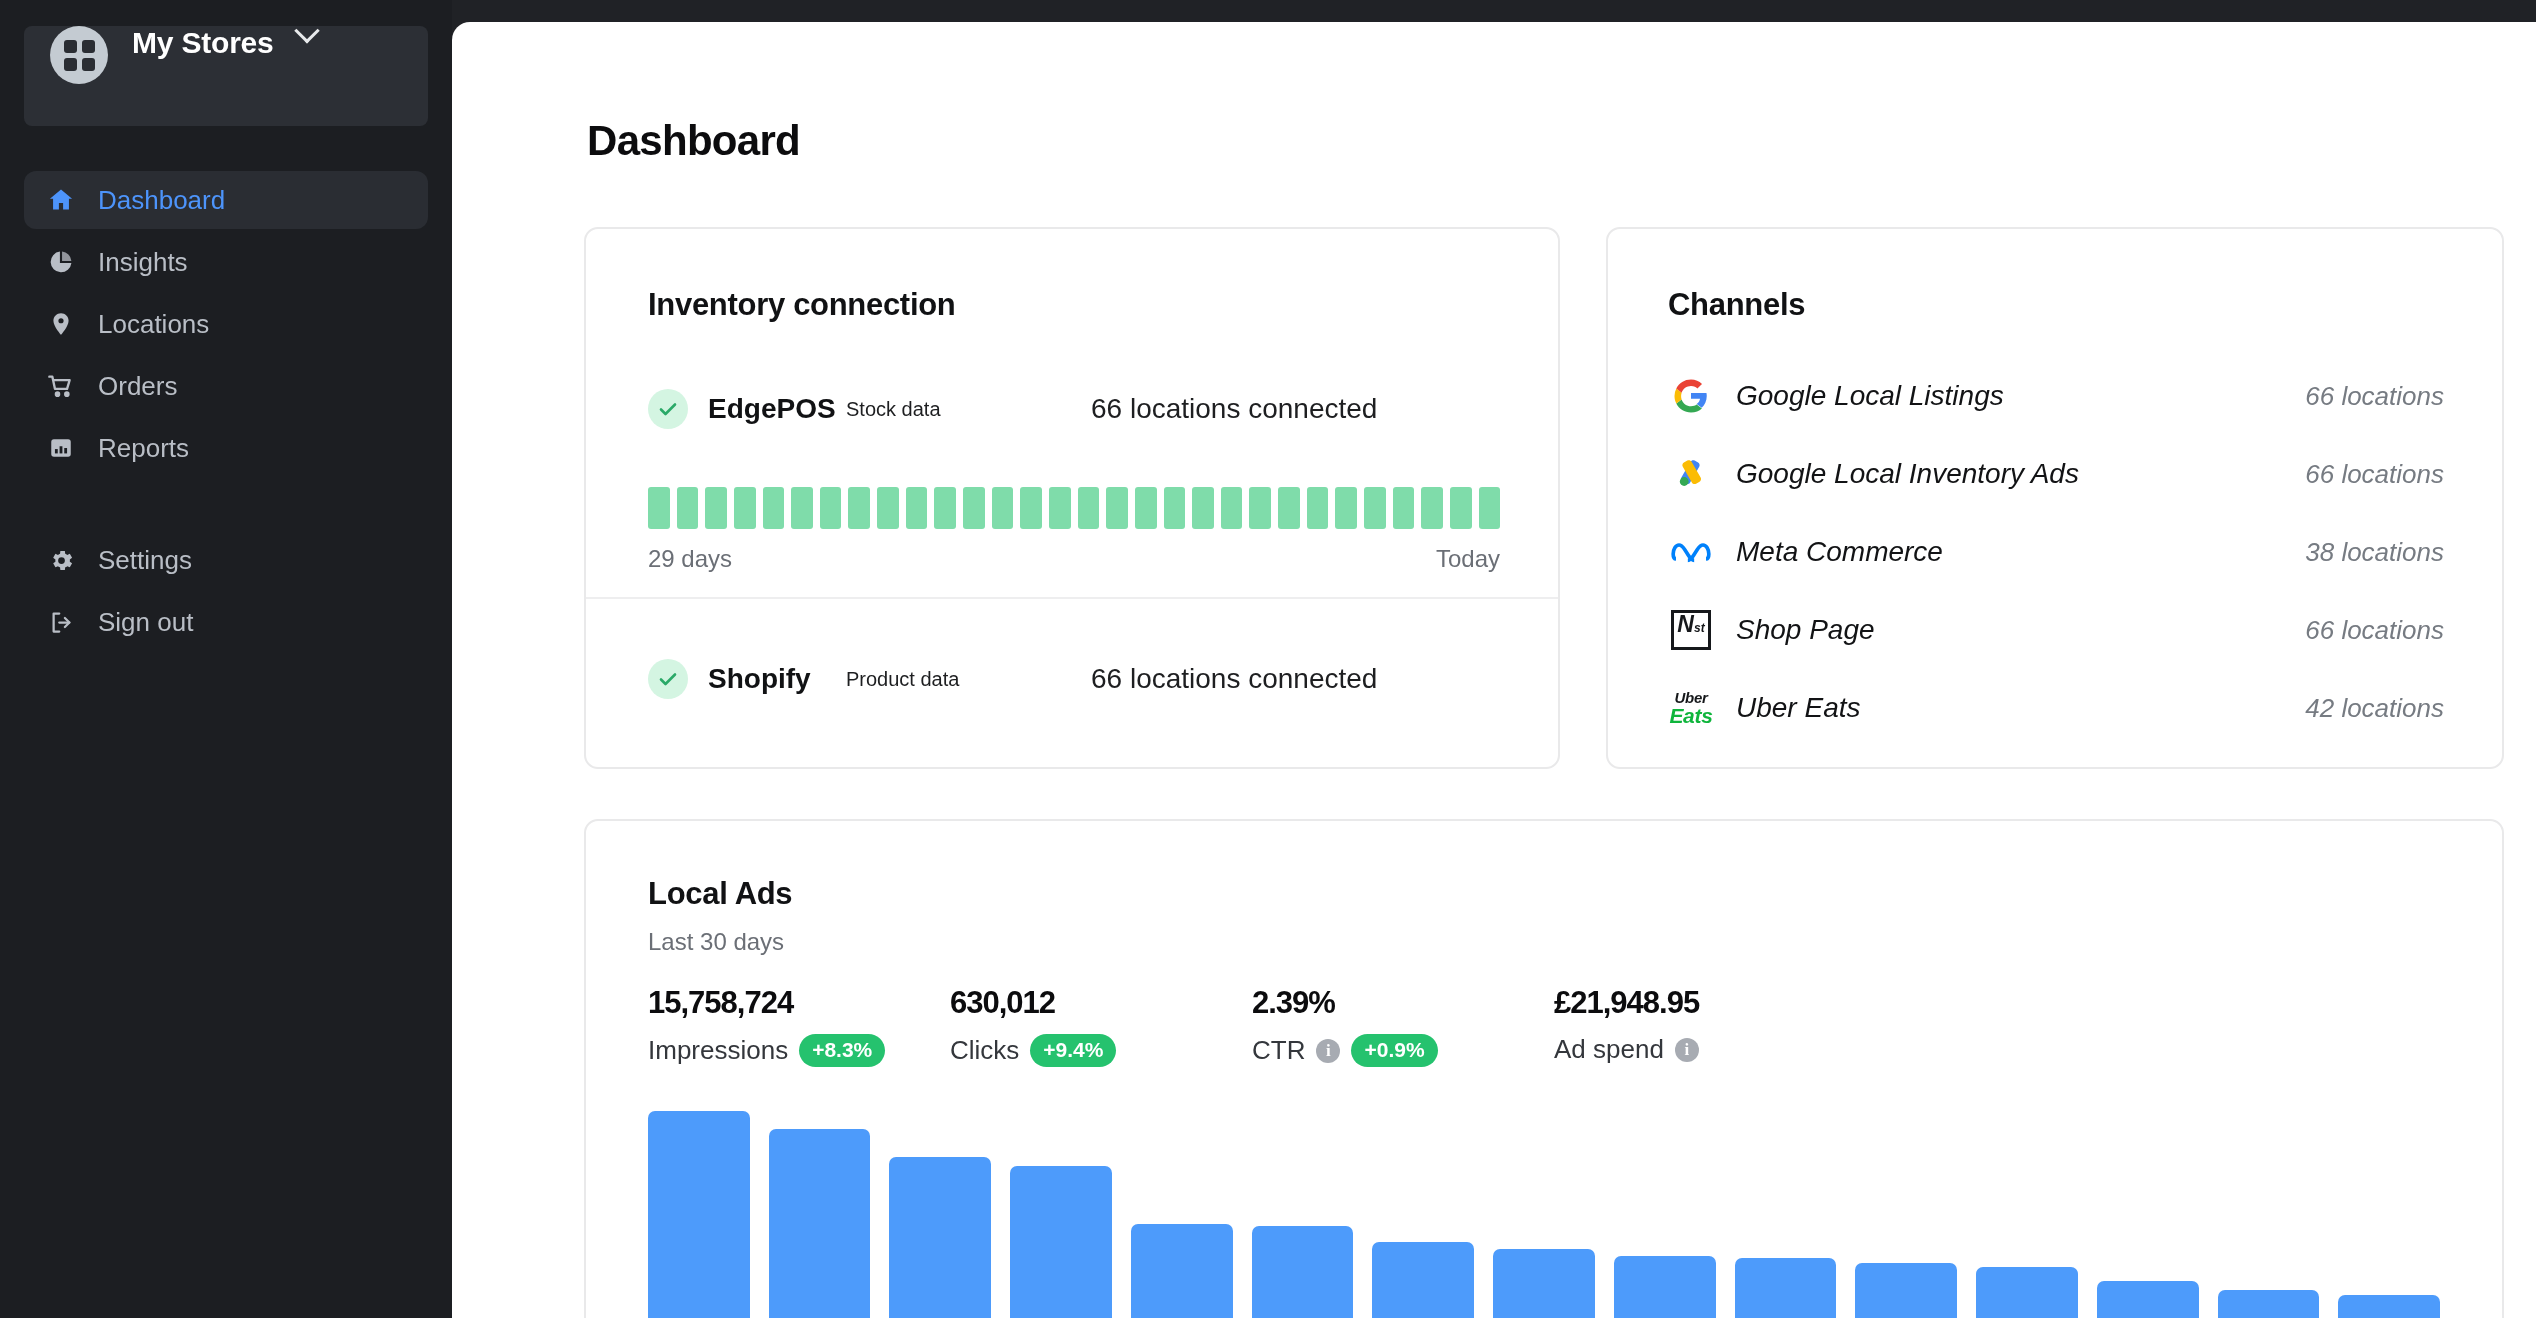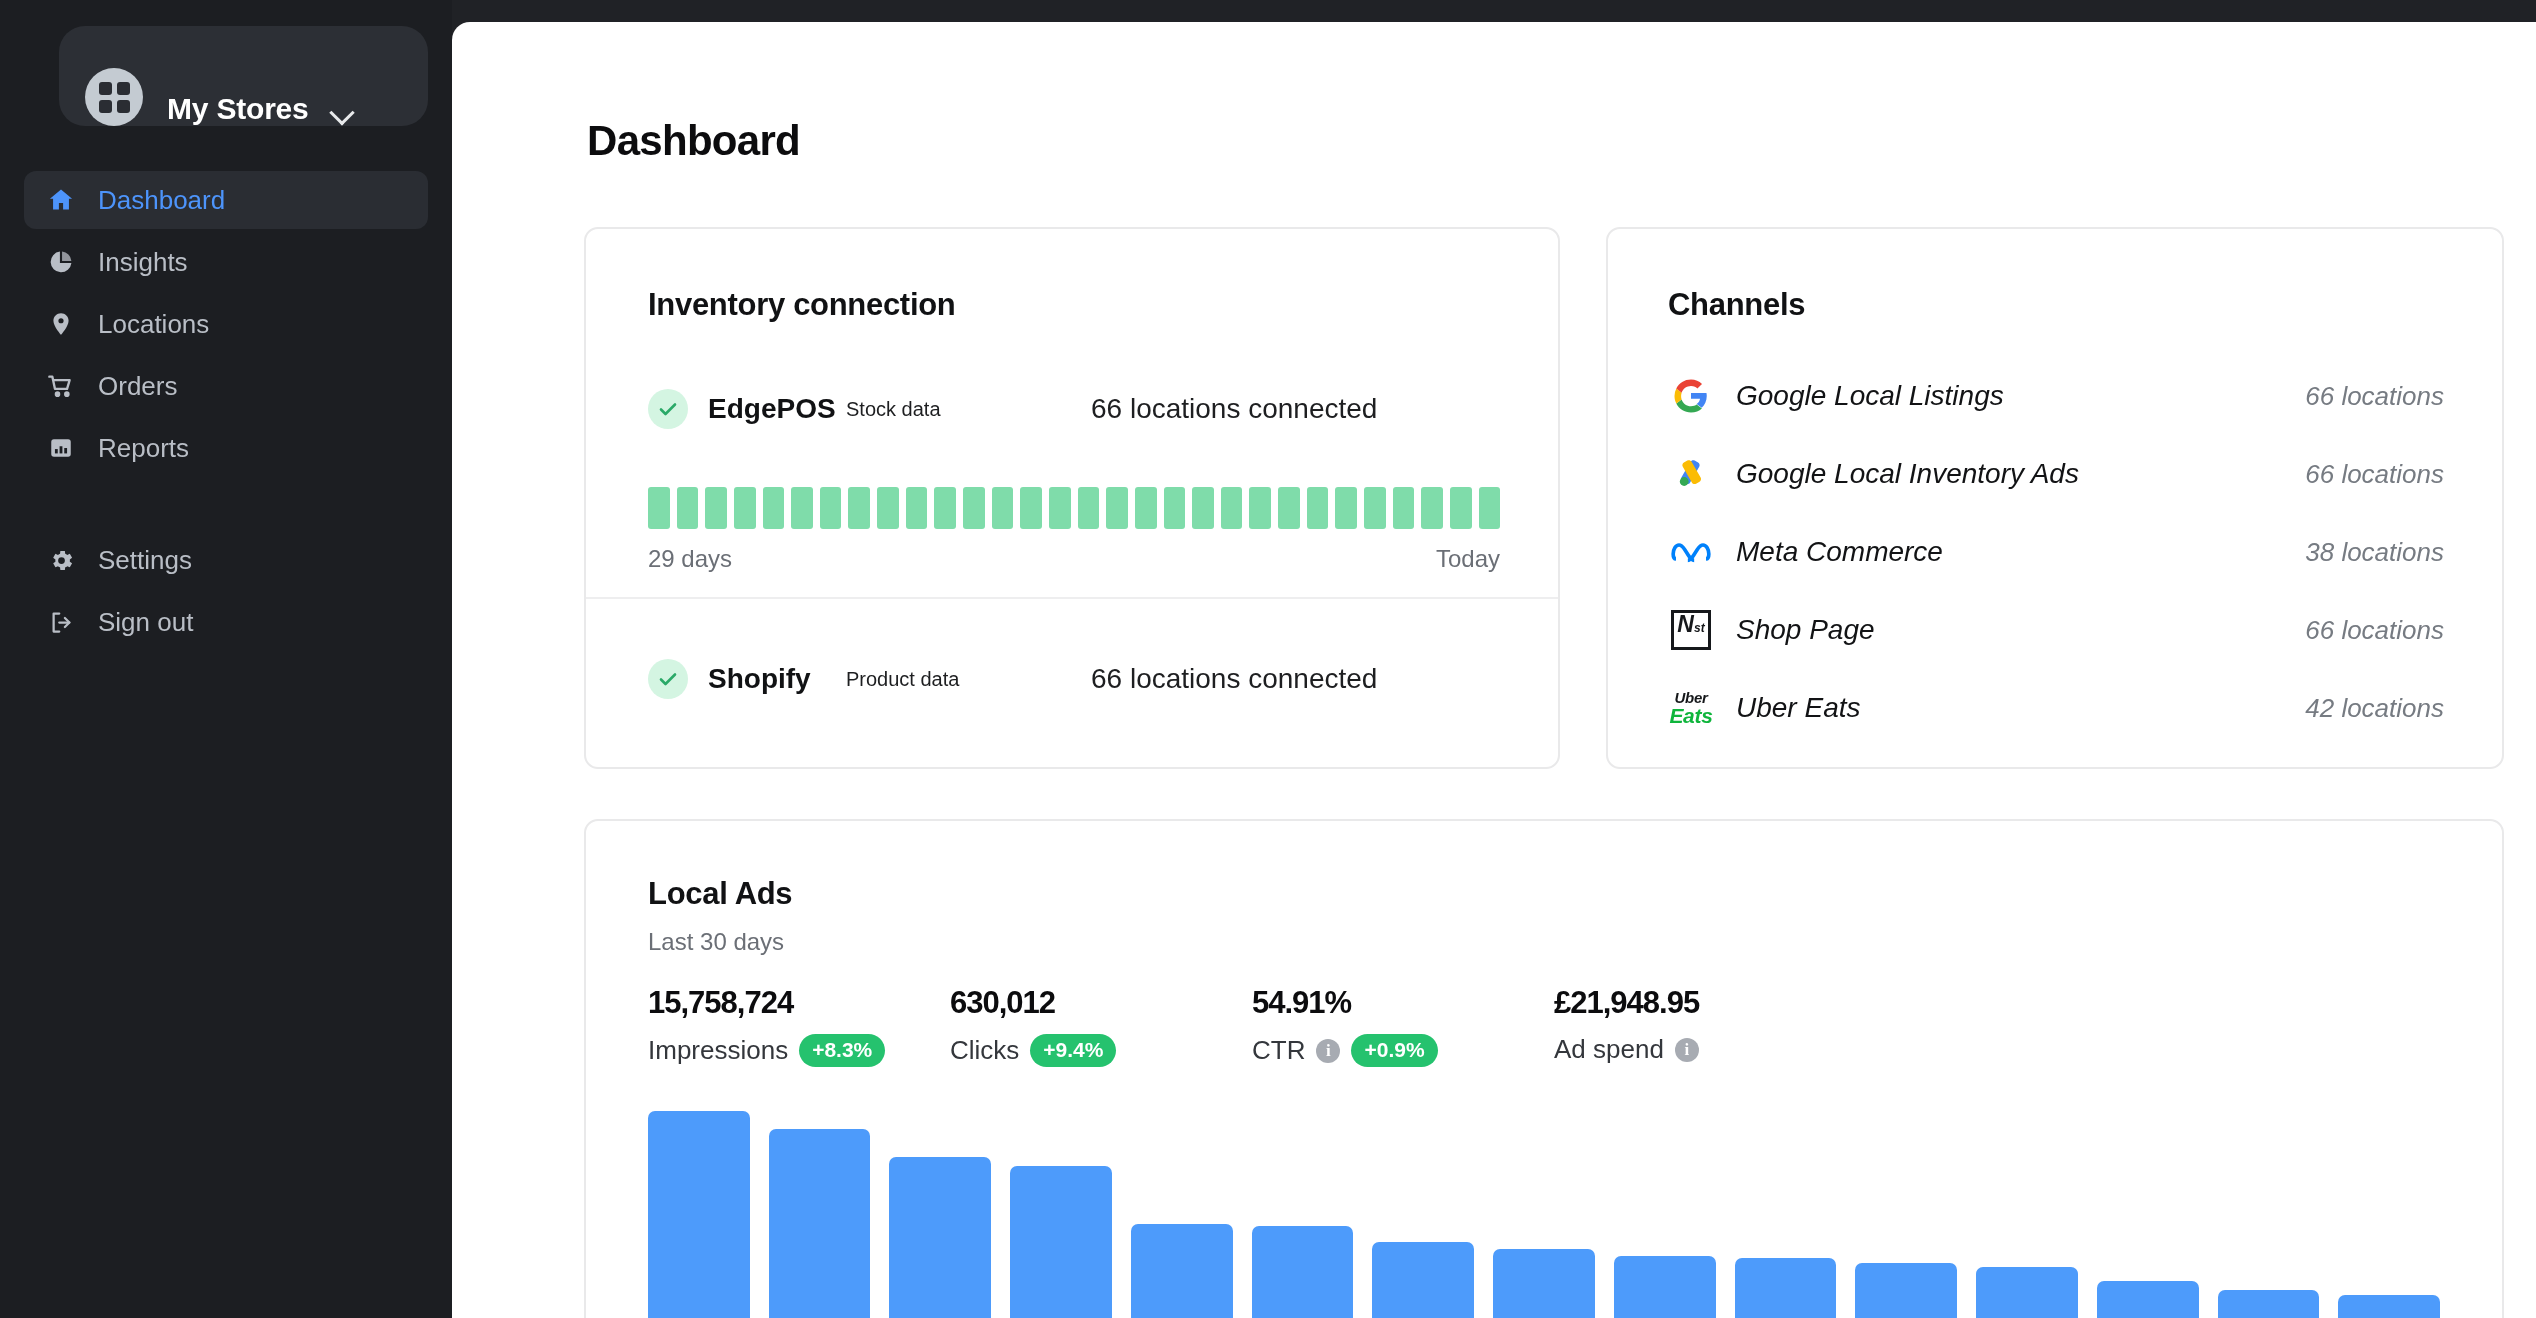--- a/index.html
+++ b/index.html
@@ -16,28 +16,27 @@
   }
 
   
   .sidebar {
     position: absolute; left: 0; top: 0;
     width: 452px; height: 1318px;
     background: #1c1e22;
     padding: 22px 24px 0 24px;
   }
   .store-switcher {
-    display: flex; align-items: flex-end; gap: 24px;
+    display: flex; align-items: flex-start; gap: 24px;
     height: 100px;
     background: #2c2f35;
-    border-radius: 26px;
+    border-radius: 8px;
     padding: 0 26px;
     margin-top: 4px;
     cursor: pointer;
-    margin-left: 35px;
   }
   .store-avatar {
     width: 58px; height: 58px; border-radius: 50%;
     background: #c4cbd2;
     display: flex; align-items: center; justify-content: center;
     flex: none;
   }
   .grid-glyph {
     display: grid; grid-template-columns: 13px 13px; grid-template-rows: 13px 13px;
     gap: 5px;
@@ -439,21 +438,21 @@
 
         <div class="metric">
           <div class="metric-value">630,012</div>
           <div class="metric-foot">
             <span class="metric-label">Clicks</span>
             <span class="delta">+9.4%</span>
           </div>
         </div>
 
         <div class="metric">
-          <div class="metric-value">54.91%</div>
+          <div class="metric-value">2.39%</div>
           <div class="metric-foot">
             <span class="metric-label">CTR</span>
             <span class="info-ico">i</span>
             <span class="delta">+0.9%</span>
           </div>
         </div>
 
         <div class="metric">
           <div class="metric-value">£21,948.95</div>
           <div class="metric-foot">

